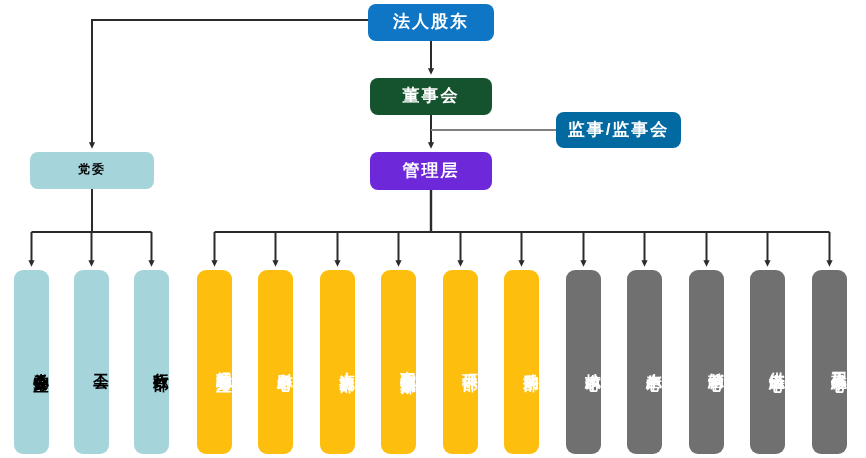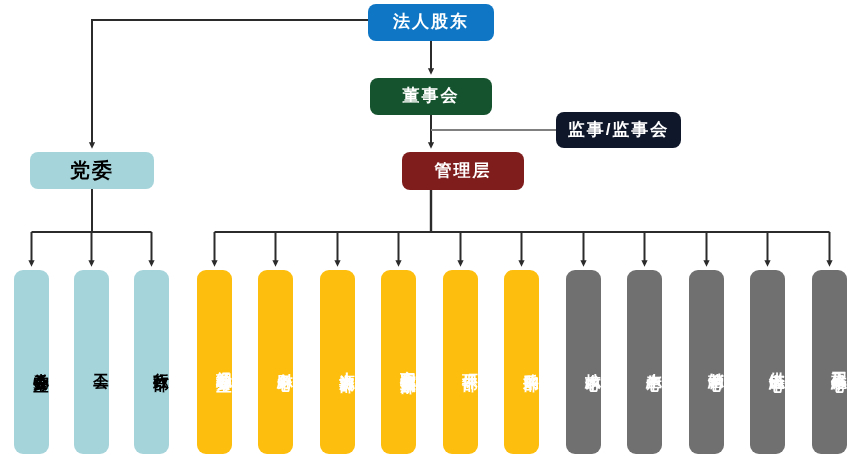--- a/index.html
+++ b/index.html
@@ -41,23 +41,24 @@
   
   .node.level-top {
     color: #ffffff;
     font-size: 17px;
     border-radius: 8px;
     letter-spacing: 2px;
   }
   
   .node.level-party {
     color: #000000;
-    font-size: 20px;
+    font-size: 12px;
     border-radius: 8px;
     letter-spacing: 2px;
+    font-family: Liberation Mono, monospace;
   }
   
   .node.level-dept {
     font-size: 15.5px;
     border-radius: 9px;
     letter-spacing: 1px;
     writing-mode: vertical-rl;
     text-orientation: upright;
     padding-top: 8px;
     padding-bottom: 8px;
@@ -106,23 +107,23 @@
     <path d="M644.5,232 L644.5,263.5" stroke="#2B2B2B" stroke-width="2" fill="none" marker-end="url(#arrowhead)"></path>
     <path d="M706.5,232 L706.5,263.5" stroke="#2B2B2B" stroke-width="2" fill="none" marker-end="url(#arrowhead)"></path>
     <path d="M767.5,232 L767.5,263.5" stroke="#2B2B2B" stroke-width="2" fill="none" marker-end="url(#arrowhead)"></path>
     <path d="M829.5,232 L829.5,263.5" stroke="#2B2B2B" stroke-width="2" fill="none" marker-end="url(#arrowhead)"></path>
   </svg>
 
   <div class="node level-top" style="left: 368px; top: 4px; width: 126px; height: 37px; background: rgb(14, 118, 196);">法人股东</div>
 
   <div class="node level-top" style="left: 370px; top: 78px; width: 122px; height: 37px; background: #14532d;">董事会</div>
 
-  <div class="node level-top" style="left: 556px; top: 112px; width: 125px; height: 36px; background: #0f172a;">监事/监事会</div>
+  <div class="node level-top" style="left: 556px; top: 112px; width: 125px; height: 36px; background: #0369a1;">监事/监事会</div>
 
-  <div class="node level-top" style="left: 370px; top: 152px; width: 122px; height: 38px; background: #7f1d1d; margin-left: 32px;">管理层</div>
+  <div class="node level-top" style="left: 370px; top: 152px; width: 122px; height: 38px; background: #6d28d9;">管理层</div>
 
   <div class="node level-party" style="left: 30px; top: 152px; width: 124px; height: 37px; background: rgb(166, 212, 219);">党委</div>
 
   <div id="party-departments">
       <div class="node level-dept dept-teal" style="left: 14px; top: 270px; width: 35px; height: 184px; background: rgb(166, 212, 219);">党委办公室</div>
       <div class="node level-dept dept-teal" style="left: 74px; top: 270px; width: 35px; height: 184px; background: rgb(166, 212, 219);">工会</div>
       <div class="node level-dept dept-teal" style="left: 134px; top: 270px; width: 35px; height: 184px; background: rgb(166, 212, 219);">行政部</div>
     </div>
   <div id="management-departments">
       <div class="node level-dept dept-yellow" style="left: 197px; top: 270px; width: 35px; height: 184px; background: rgb(253, 190, 13);">总经理办公室</div>

